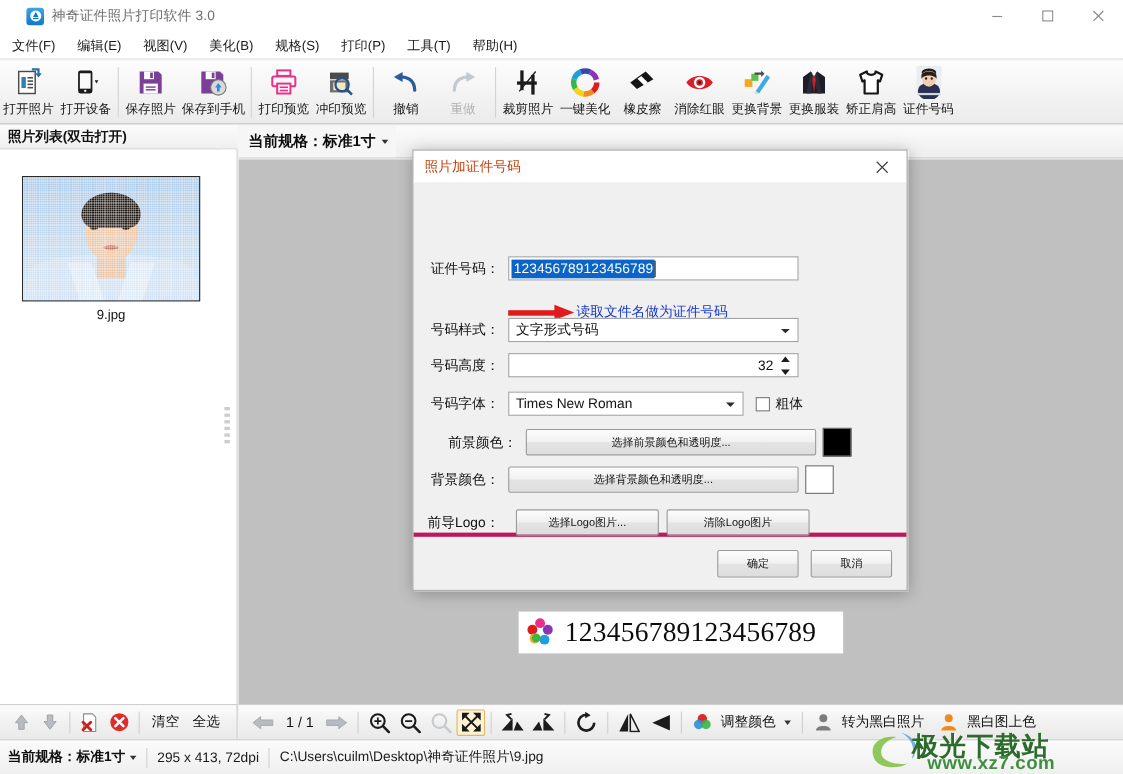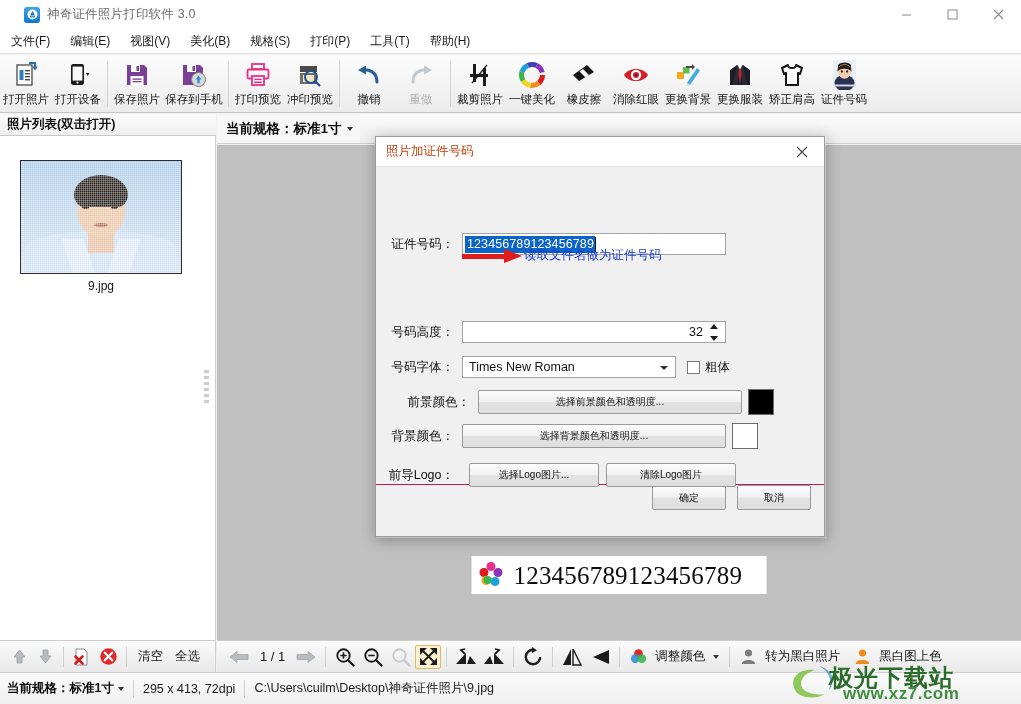--- a/index.html
+++ b/index.html
@@ -217,22 +217,22 @@
     height: 30px; background: #ffffff; display: flex; align-items: center;
     padding-left: 10px; border-bottom: 1px solid #e6e6e6;
   }
   .dlg-title span { font-size: 12.5px; color: #c2410c; }
   .dlg-close {
     position: absolute; right: 0; top: 0; width: 44px; height: 30px;
     display: flex; align-items: center; justify-content: center; color: #444;
   }
   .dlg-body { flex: 1; position: relative; background: #f0f0f0; }
   .dlg-footer {
-    height: 52px; border-top: 1px solid #be185d; background: #f0f0f0;
-    display: flex; justify-content: flex-end; padding-right: 13px; gap: 11px;
+    height: 52px; border-top: 4px solid #be185d; background: #f0f0f0;
+    display: flex; align-items: center; justify-content: flex-end; padding-right: 13px; gap: 11px;
   }
 
   .row { position: absolute; display: flex; align-items: center; }
   .rlabel { width: 78px; text-align: right; font-size: 12.5px; color: #111; margin-right: 8px; }
 
   .txtinput {
     width: 264px; height: 22px; border: 1px solid #a4a4a4; background: #fff;
     display: flex; align-items: center; padding: 0 2px; font-size: 12.5px;
   }
   .sel-text { background: #0b64c8; color: #fff; padding: 1px 1px 2px 2px; font-size: 12.5px; letter-spacing: .1px;}
@@ -793,28 +793,35 @@
     <div class="dlg-body">
 
       <div class="row" style="left:0;top:66px;">
         <div class="rlabel">证件号码：</div>
         <div class="txtinput">
           <span class="sel-text">123456789123456789</span>
           <span class="caret-bar"></span>
         </div>
       </div>
 
-      <div class="linkrow" style="left:86px;top:80px;">
+      <div class="linkrow" style="left:86px;top:108px;">
         <div class="arrow-red">
           <div class="shaft"></div>
             <div class="head"></div>
         </div>
         <div class="link">读取文件名做为证件号码</div>
       </div>
 
+      <div class="row" style="left:0;top:122px;">
+        <div class="rlabel">号码样式：</div>
+        <div class="combo">
+          <span>文字形式号码</span>
+          <span class="arrow"></span>
+        </div>
+      </div>
 
       <div class="row" style="left:0;top:154px;">
         <div class="rlabel">号码高度：</div>
         <div class="spin">
           <span>32</span>
           <span class="spin-btns">
             <span class="up"></span>
             <span class="dn"></span>
           </span>
         </div>

